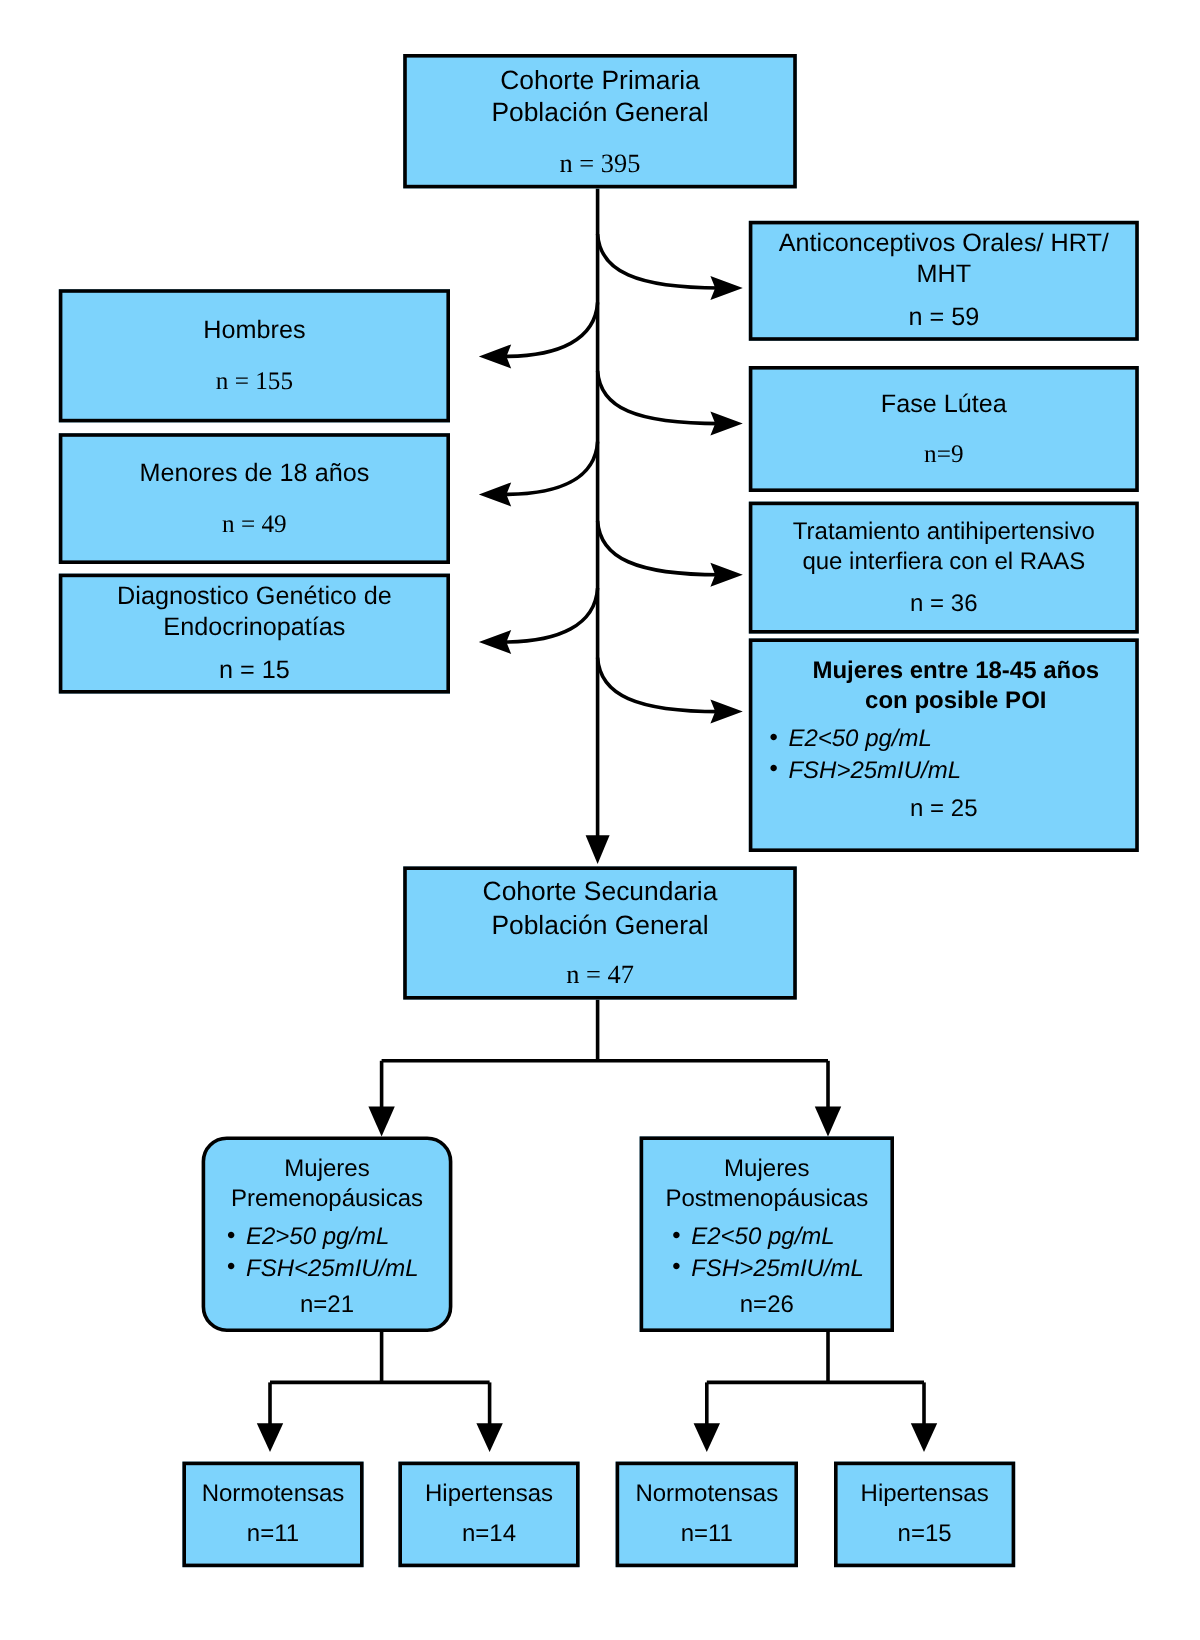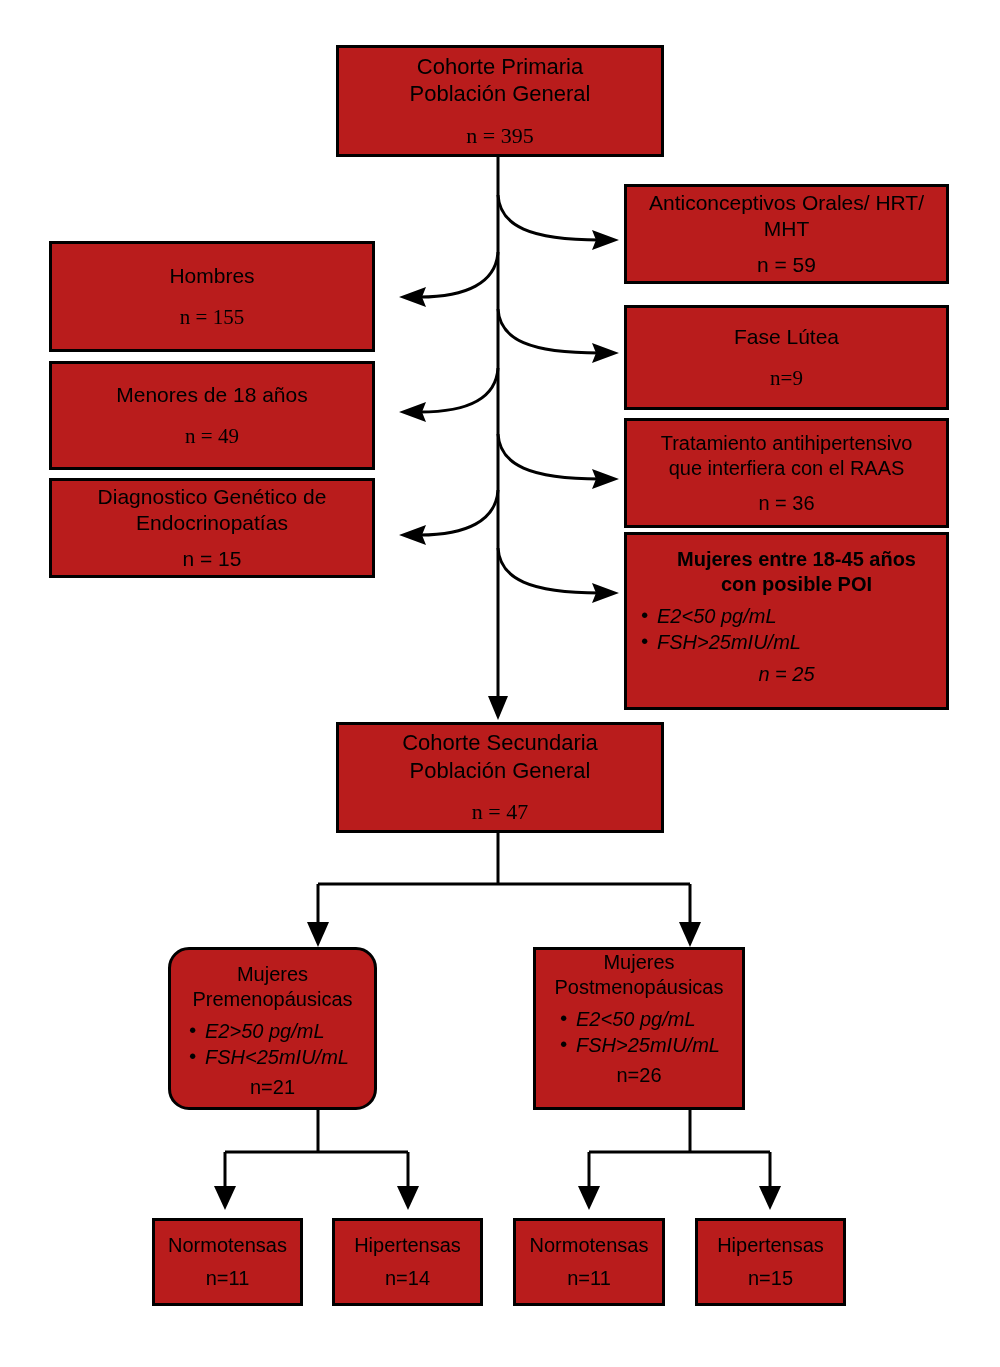--- a/index.html
+++ b/index.html
@@ -4,21 +4,21 @@
 <style>
   html,body{margin:0;padding:0;background:#ffffff;}
   body{
     width:1000px;height:1367px;position:relative;overflow:hidden;
     font-family:"Liberation Sans","DejaVu Sans",sans-serif;
     color:#000000;
   }
   #stage{position:absolute;inset:0;width:1000px;height:1367px;}
   .box{
     position:absolute;box-sizing:border-box;
-    border:3px solid #000;background:#b91c1c;
+    border:3px solid #000;background:#7dd3fc;
     display:flex;flex-direction:column;justify-content:center;
     text-align:center;line-height:1.25;
   }
   .box .ttl{display:block;}
   .box .n{display:block;}
   .title-2line .ttl{white-space:pre-line;}
   .fs22{font-size:22px;}
   .fs21{font-size:21px;}
   .fs20{font-size:20px;}
   .pad-n{margin-top:14px;font-family:Liberation Serif, serif;}
@@ -127,39 +127,39 @@
     <span class="n pad-n-sm">n = 36</span>
   </div>
 
   <div class="box fs20 title-2line bold-ttl" style="left:624px;top:532px;width:325px;height:178px;justify-content:flex-start;padding-top:12px;">
     <span class="ttl">Mujeres entre 18-45 años
 con posible POI</span>
     <ul class="bullets">
       <li>E2&lt;50 pg/mL</li>
       <li>FSH&gt;25mIU/mL</li>
     </ul>
-    <span class="n" style="margin-top:6px;font-style:italic;">n = 25</span>
+    <span class="n" style="margin-top:6px;">n = 25</span>
   </div>
 
   <div class="box fs22 title-2line" style="left:336px;top:722px;width:328px;height:111px;">
     <span class="ttl">Cohorte Secundaria
 Población General</span>
     <span class="n pad-n">n = 47</span>
   </div>
 
   <div class="box fs20" style="left:168px;top:947px;width:209px;height:163px;justify-content:flex-start;padding-top:12px;border-radius:21px;">
     <span class="ttl">Mujeres Premenopáusicas</span>
     <ul class="bullets" style="margin-left:18px;">
       <li>E2&gt;50 pg/mL</li>
       <li>FSH&lt;25mIU/mL</li>
     </ul>
     <span class="n" style="margin-top:4px;">n=21</span>
   </div>
 
-  <div class="box fs20" style="left:533px;top:947px;width:212px;height:163px;justify-content:flex-start;">
+  <div class="box fs20" style="left:533px;top:947px;width:212px;height:163px;justify-content:flex-start;padding-top:12px;">
     <span class="ttl">Mujeres Postmenopáusicas</span>
     <ul class="bullets" style="margin-left:24px;">
       <li>E2&lt;50 pg/mL</li>
       <li>FSH&gt;25mIU/mL</li>
     </ul>
     <span class="n" style="margin-top:4px;">n=26</span>
   </div>
 
   <div class="box fs20" style="left:152px;top:1218px;width:151px;height:88px;">
     <span class="ttl">Normotensas</span>

